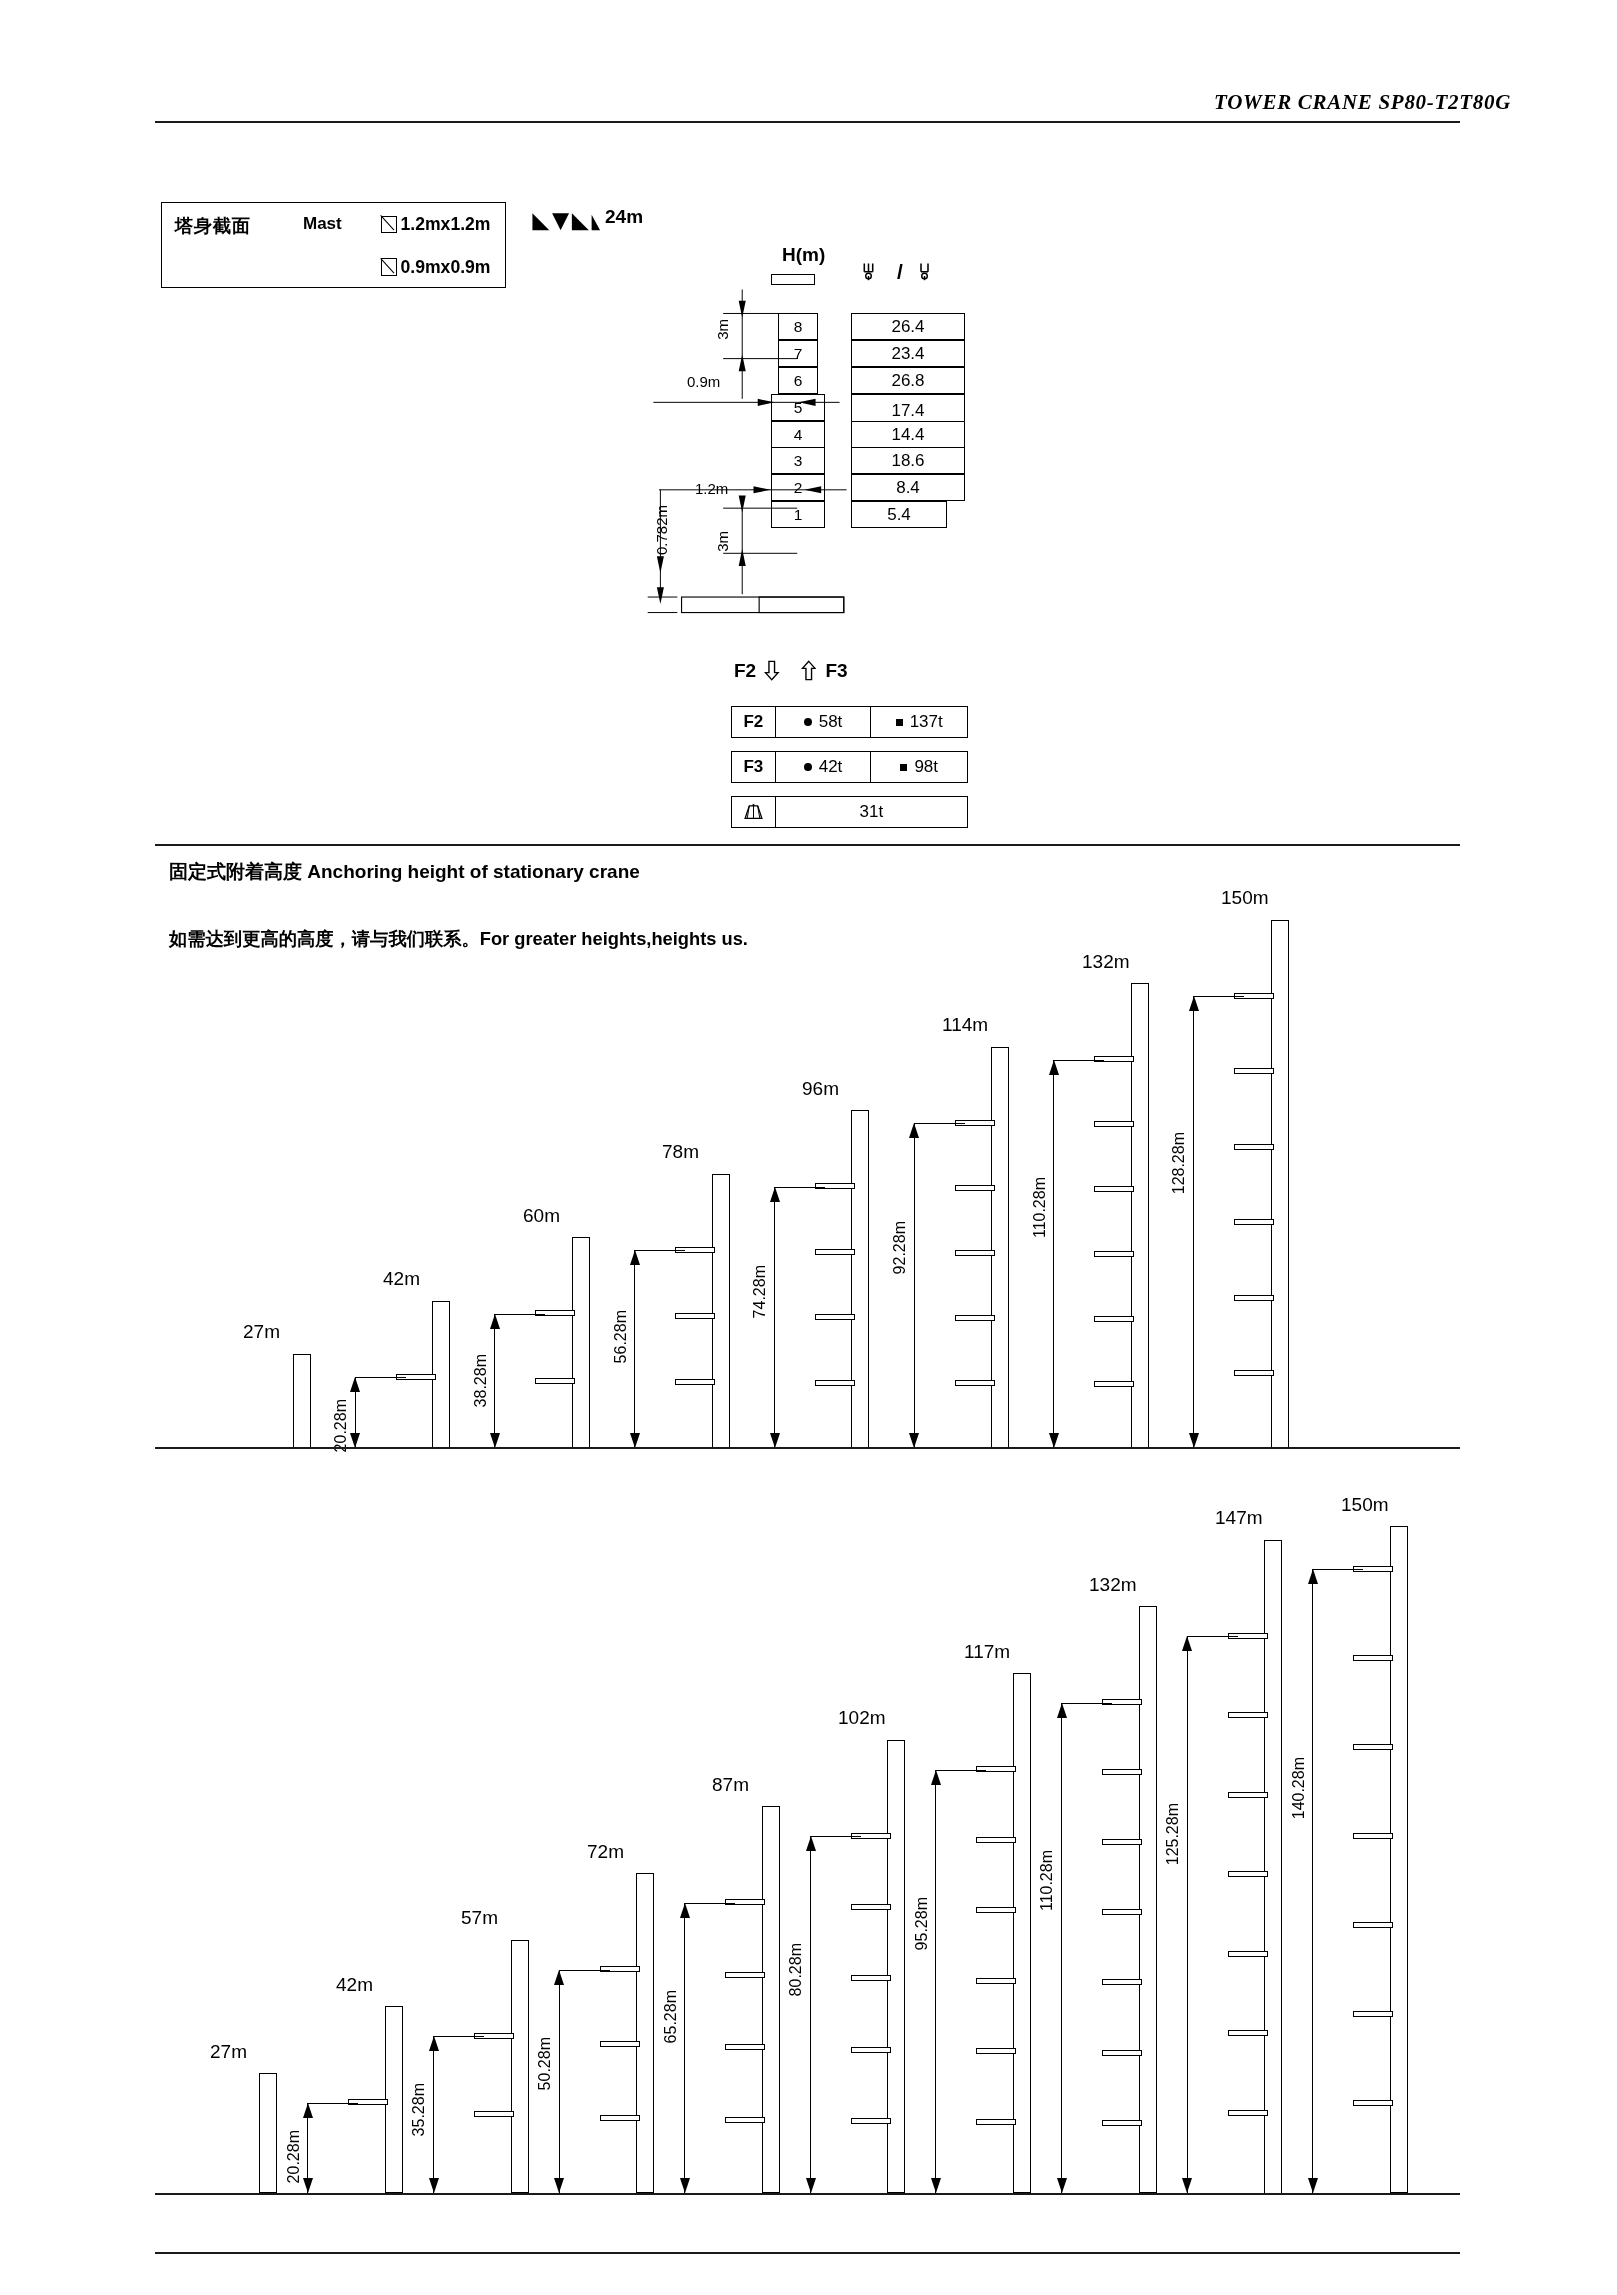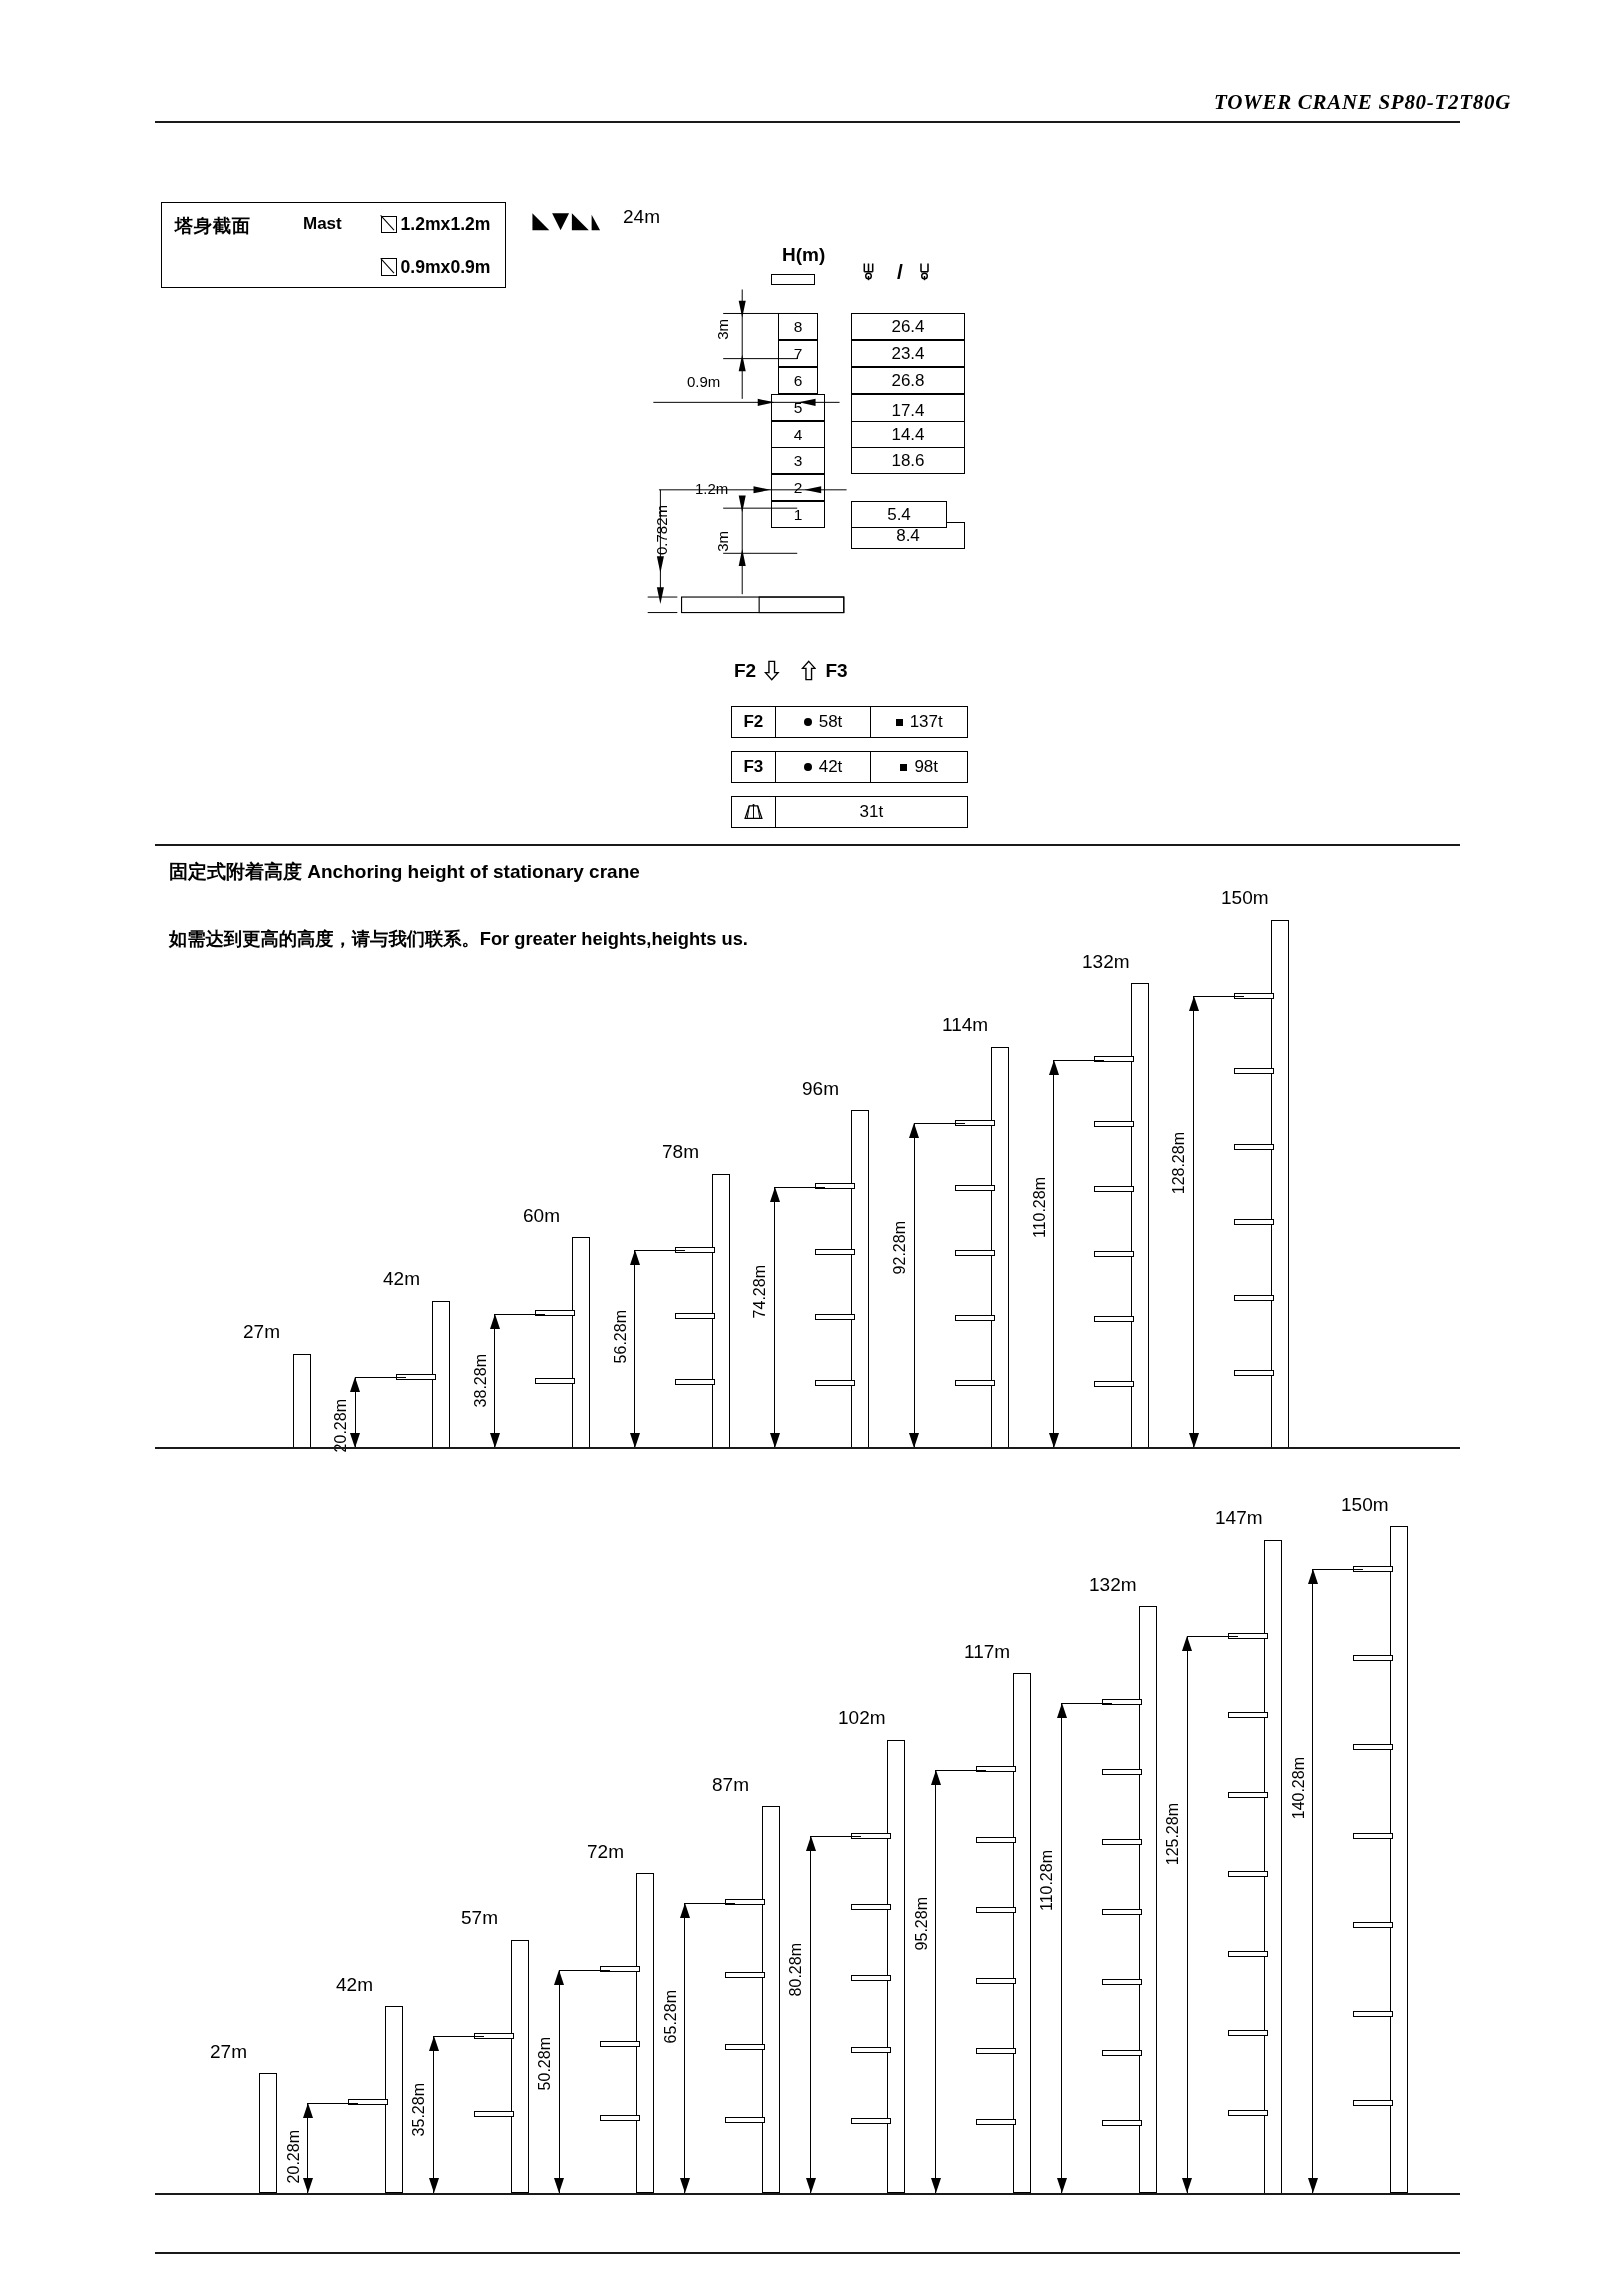--- a/index.html
+++ b/index.html
@@ -28,21 +28,21 @@
   #mast-dim1{left:219px;top:11.3px;font-size:17.6px;}
   #mast-dim2{left:219px;top:54px;font-size:17.6px;}
   .sq-icon{display:inline-block;width:14px;height:15.5px;border:1.4px solid #000;
            position:relative;vertical-align:-2.8px;margin-right:3.5px;}
   .sq-icon:after{content:"";position:absolute;left:-1.4px;top:-1.4px;
            width:20px;height:1.4px;background:#000;
            transform:rotate(48deg);transform-origin:0 0;}
 
   
   #jib-wrap{position:absolute;left:531px;top:209px;}
-  #jib-label{position:absolute;left:92px;top:-2.8px;font-size:19px;font-weight:normal;}
+  #jib-label{position:absolute;left:74px;top:-2.8px;font-size:19px;font-weight:bold;}
 
   
   #hm-title{position:absolute;left:782px;top:244px;font-size:19px;font-weight:bold;}
   #hm-bar{position:absolute;left:771px;top:274px;width:44px;height:11.3px;
           border:1.4px solid #000;box-sizing:border-box;}
   #hook-title{position:absolute;left:862px;top:260px;font-size:18.3px;font-weight:bold;}
 
   .seg{position:absolute;border:1.1px solid #000;box-sizing:border-box;
        display:flex;align-items:center;justify-content:center;
        font-size:15.5px;background:#fff;}
@@ -140,21 +140,21 @@
     <div class="seg" style="left: 771px; top: 474px; width: 54px; height: 27px;">2</div>
     <div class="seg" style="left: 771px; top: 501px; width: 54px; height: 27px;">1</div>
   </div>
 <div id="h-col">
     <div class="hcell" style="left: 851px; top: 313px; width: 114px; height: 27px;">26.4</div>
     <div class="hcell" style="left: 851px; top: 340px; width: 114px; height: 27px;">23.4</div>
     <div class="hcell" style="left: 851px; top: 367px; width: 114px; height: 27px;">26.8</div>
     <div class="hcell" style="left: 851px; top: 394px; width: 114px; height: 33px;">17.4</div>
     <div class="hcell" style="left: 851px; top: 421px; width: 114px; height: 27px;">14.4</div>
     <div class="hcell" style="left: 851px; top: 447px; width: 114px; height: 27px;">18.6</div>
-    <div class="hcell" style="left: 851px; top: 474px; width: 114px; height: 27px; margin-top: 48px;">8.4</div>
+    <div class="hcell" style="left: 851px; top: 474px; width: 114px; height: 27px;">8.4</div>
     <div class="hcell" style="left: 851px; top: 501px; width: 96px; height: 27px;">5.4</div>
   </div>
 
 <div class="dimtext vtext" style="left:714px;top:319px;">3m</div>
 <div class="dimtext" style="left:687px;top:373px;">0.9m</div>
 <div class="dimtext" style="left:695px;top:480px;">1.2m</div>
 <div class="dimtext vtext" style="left:653px;top:505px;">0.782m</div>
 <div class="dimtext vtext" style="left:714px;top:531px;">3m</div>
 
 <svg id="hm-dims" class="abs" width="395" height="466" style="left:635px;top:254px;" viewBox="0 0 560 660">

